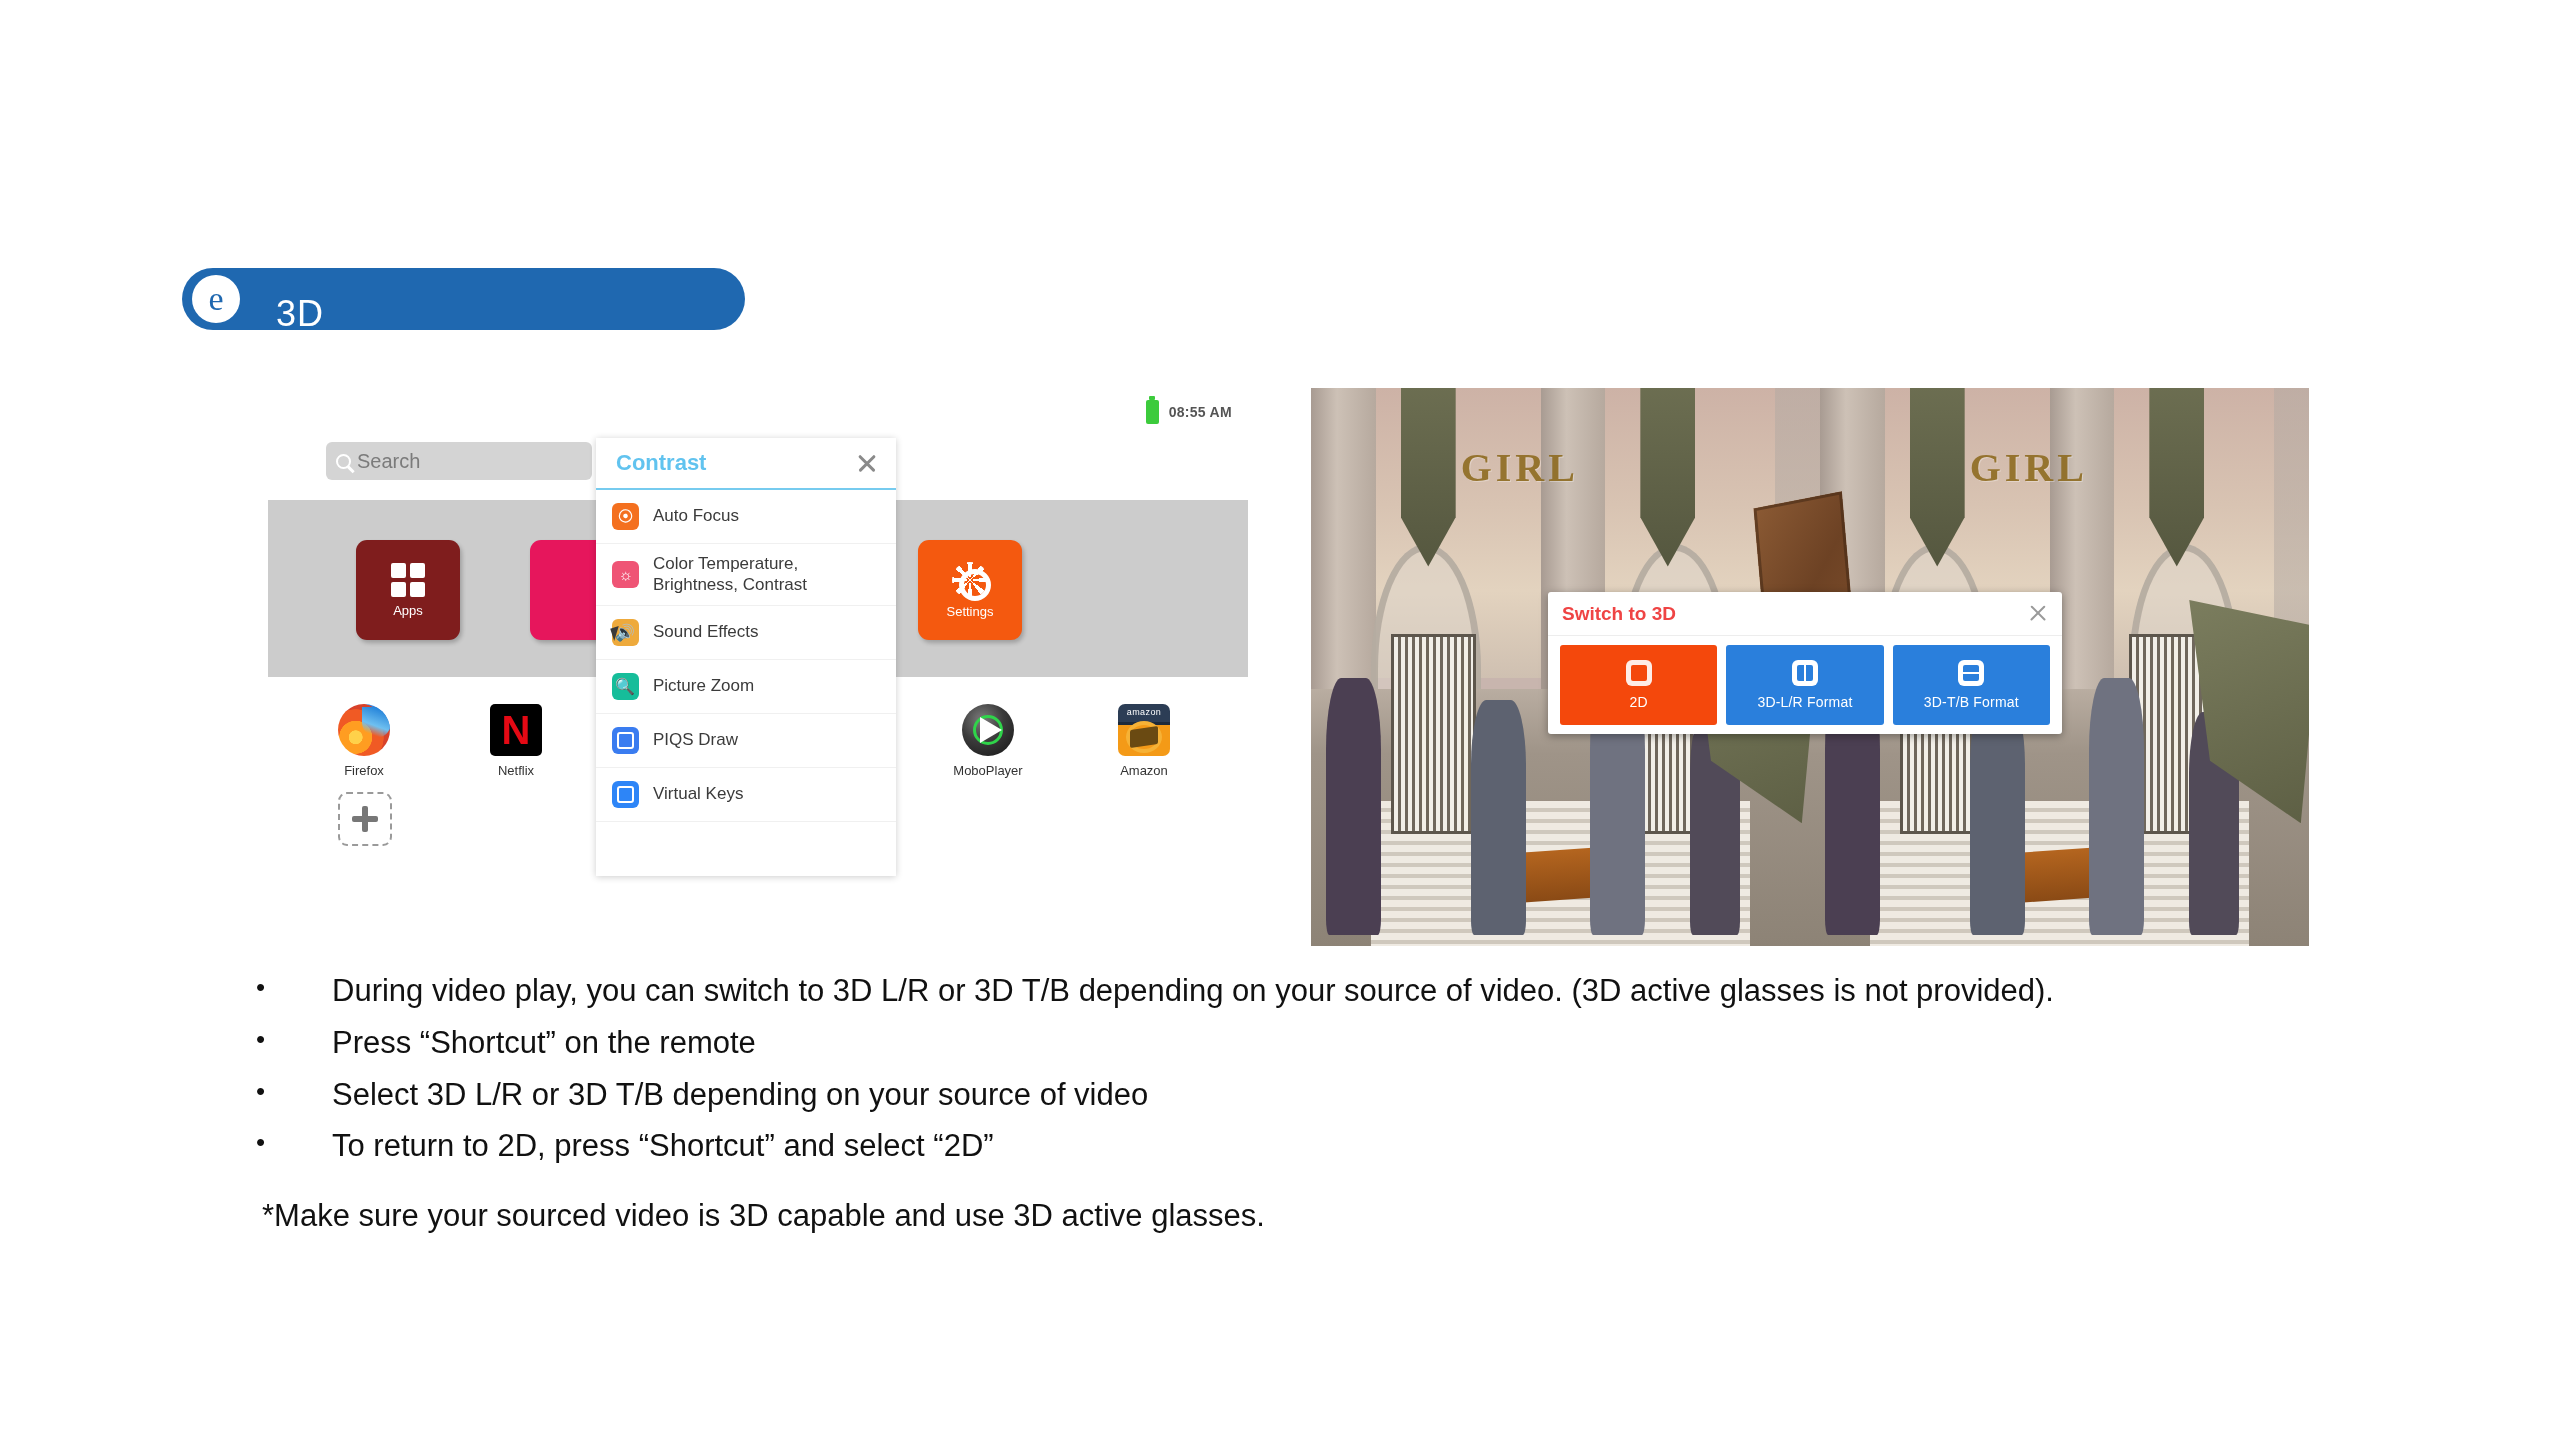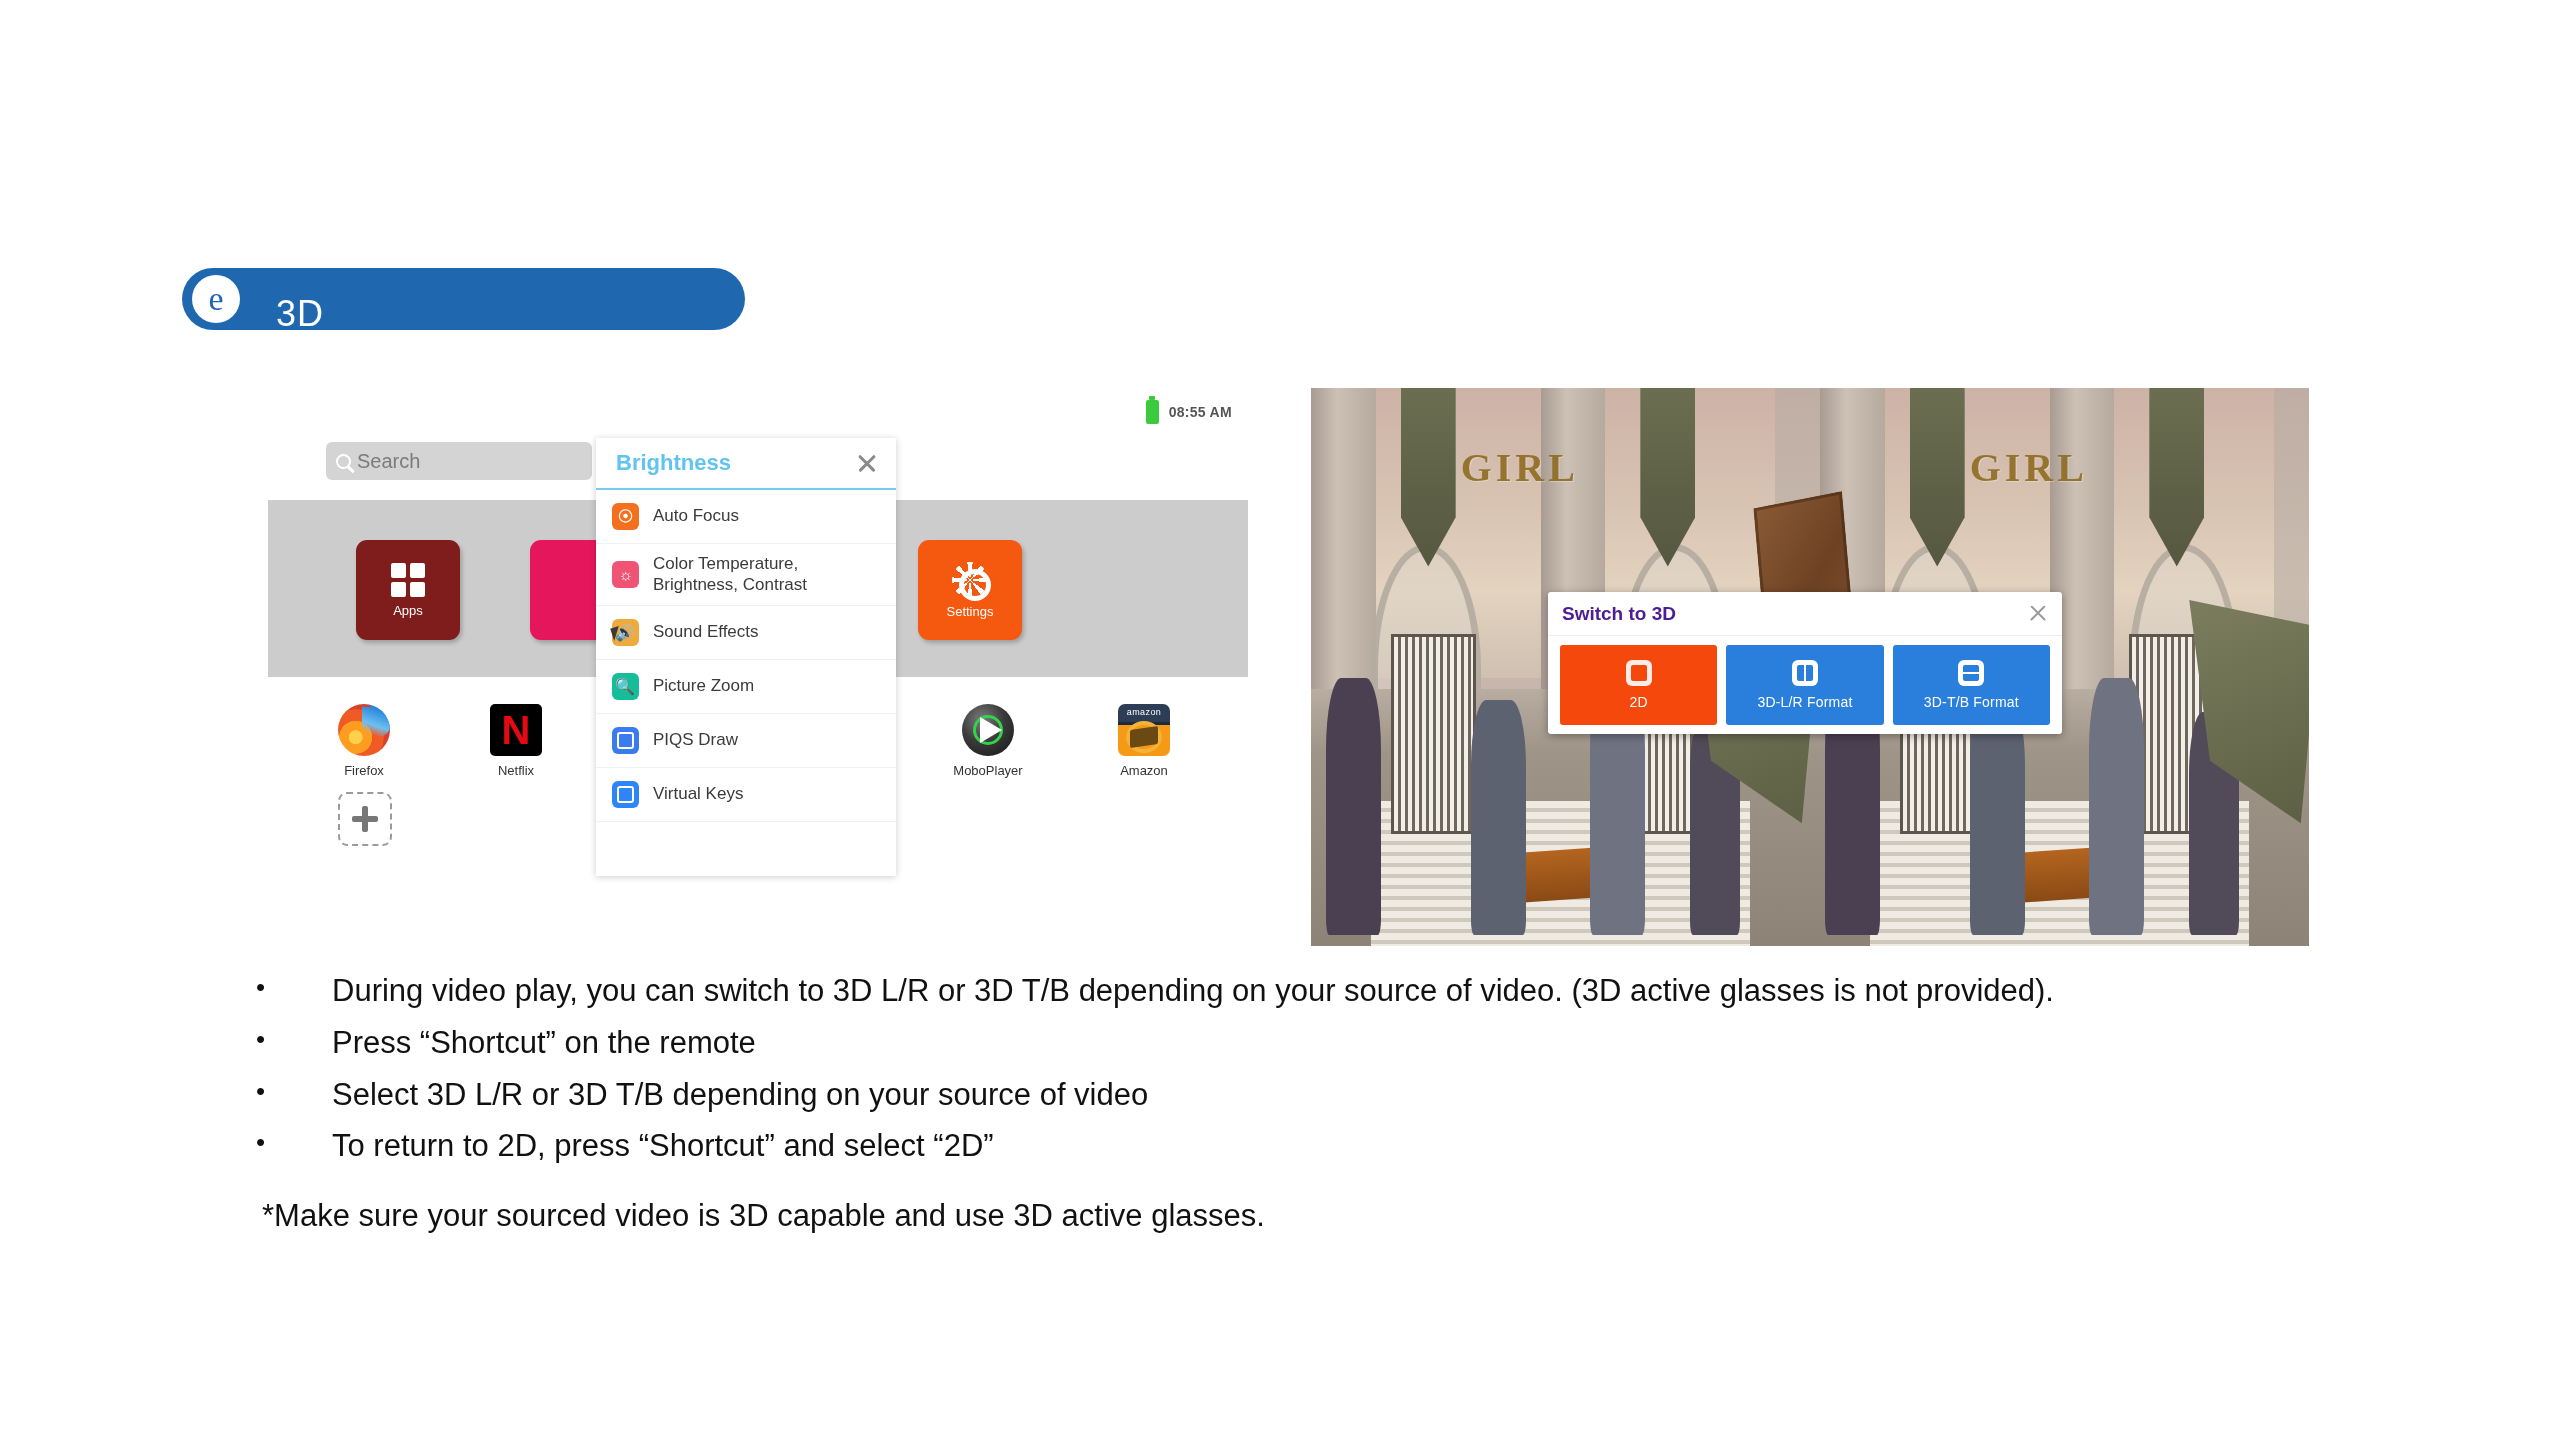--- a/index.html
+++ b/index.html
@@ -323,21 +323,21 @@
   .dlg {
     position: absolute; left: 1548px; top: 592px;
     width: 514px; height: 142px;
     background: #ffffff; border-radius: 3px;
     box-shadow: 0 2px 9px rgba(0,0,0,.35);
   }
   .dlg-head {
     height: 44px; position:relative; display:flex; align-items:center;
     border-bottom: 1px solid #ededed;
   }
-  .dlg-title { margin-left: 14px; color:#4c1d95; font-size: 19px; font-weight:bold; }
+  .dlg-title { margin-left: 14px; color:#ef4444; font-size: 19px; font-weight:bold; }
   .dlg-close { position:absolute; right:14px; top:11px; width:20px; height:20px; }
   .dlg-close::before,.dlg-close::after{
     content:""; position:absolute; left:0; top:9px; width:20px; height:2.4px;
     background:#9a9a9a; border-radius:2px;
   }
   .dlg-close::before{ transform: rotate(45deg); }
   .dlg-close::after { transform: rotate(-45deg); }
   .dlg-body { display:flex; gap: 9px; padding: 9px 12px 0 12px; }
   .dbtn {
     flex: 1; height: 80px; border-radius: 3px;
@@ -434,21 +434,21 @@
         <div class="app-name">Amazon</div>
       </div>
       <div class="addtile" style="left:70px; top:104px;">
         <span class="plus"></span>
       </div>
     </div>
   </div>
 
   <div class="shortcuts">
     <div class="sc-head">
-      <span class="sc-title">Brightness</span>
+      <span class="sc-title">Contrast</span>
       <span class="sc-close"></span>
     </div>
 
     <div class="sc-item">
       <span class="sc-ico ico-o">
           <span class="gl">⦿</span>
         </span>
       <span class="sc-label">Auto Focus</span>
     </div>
     <div class="sc-item two">

